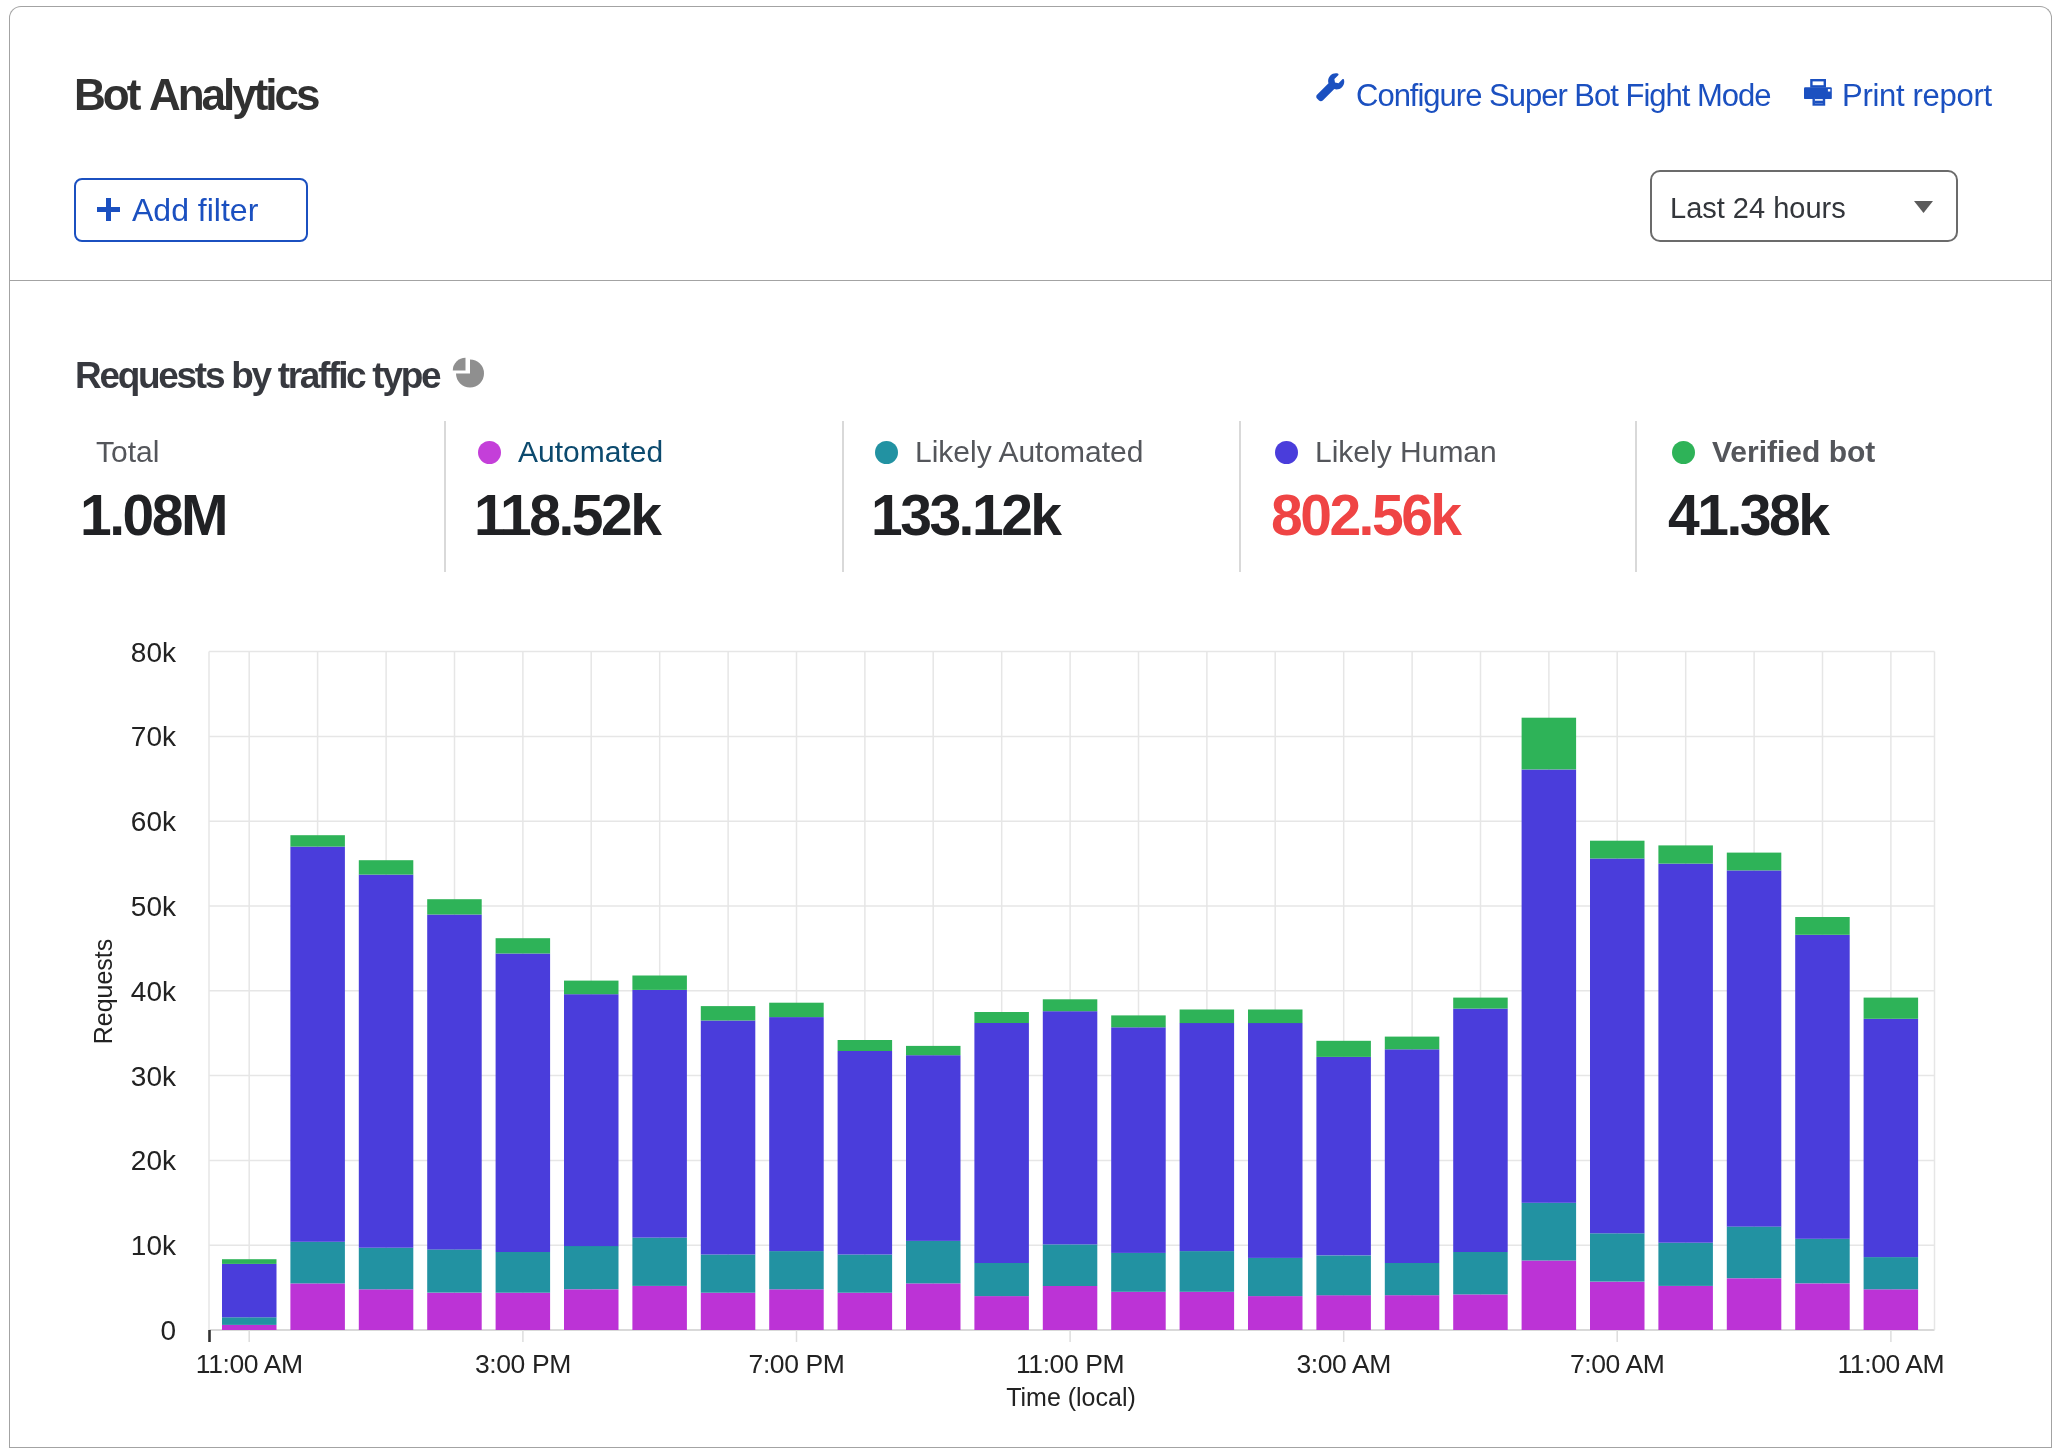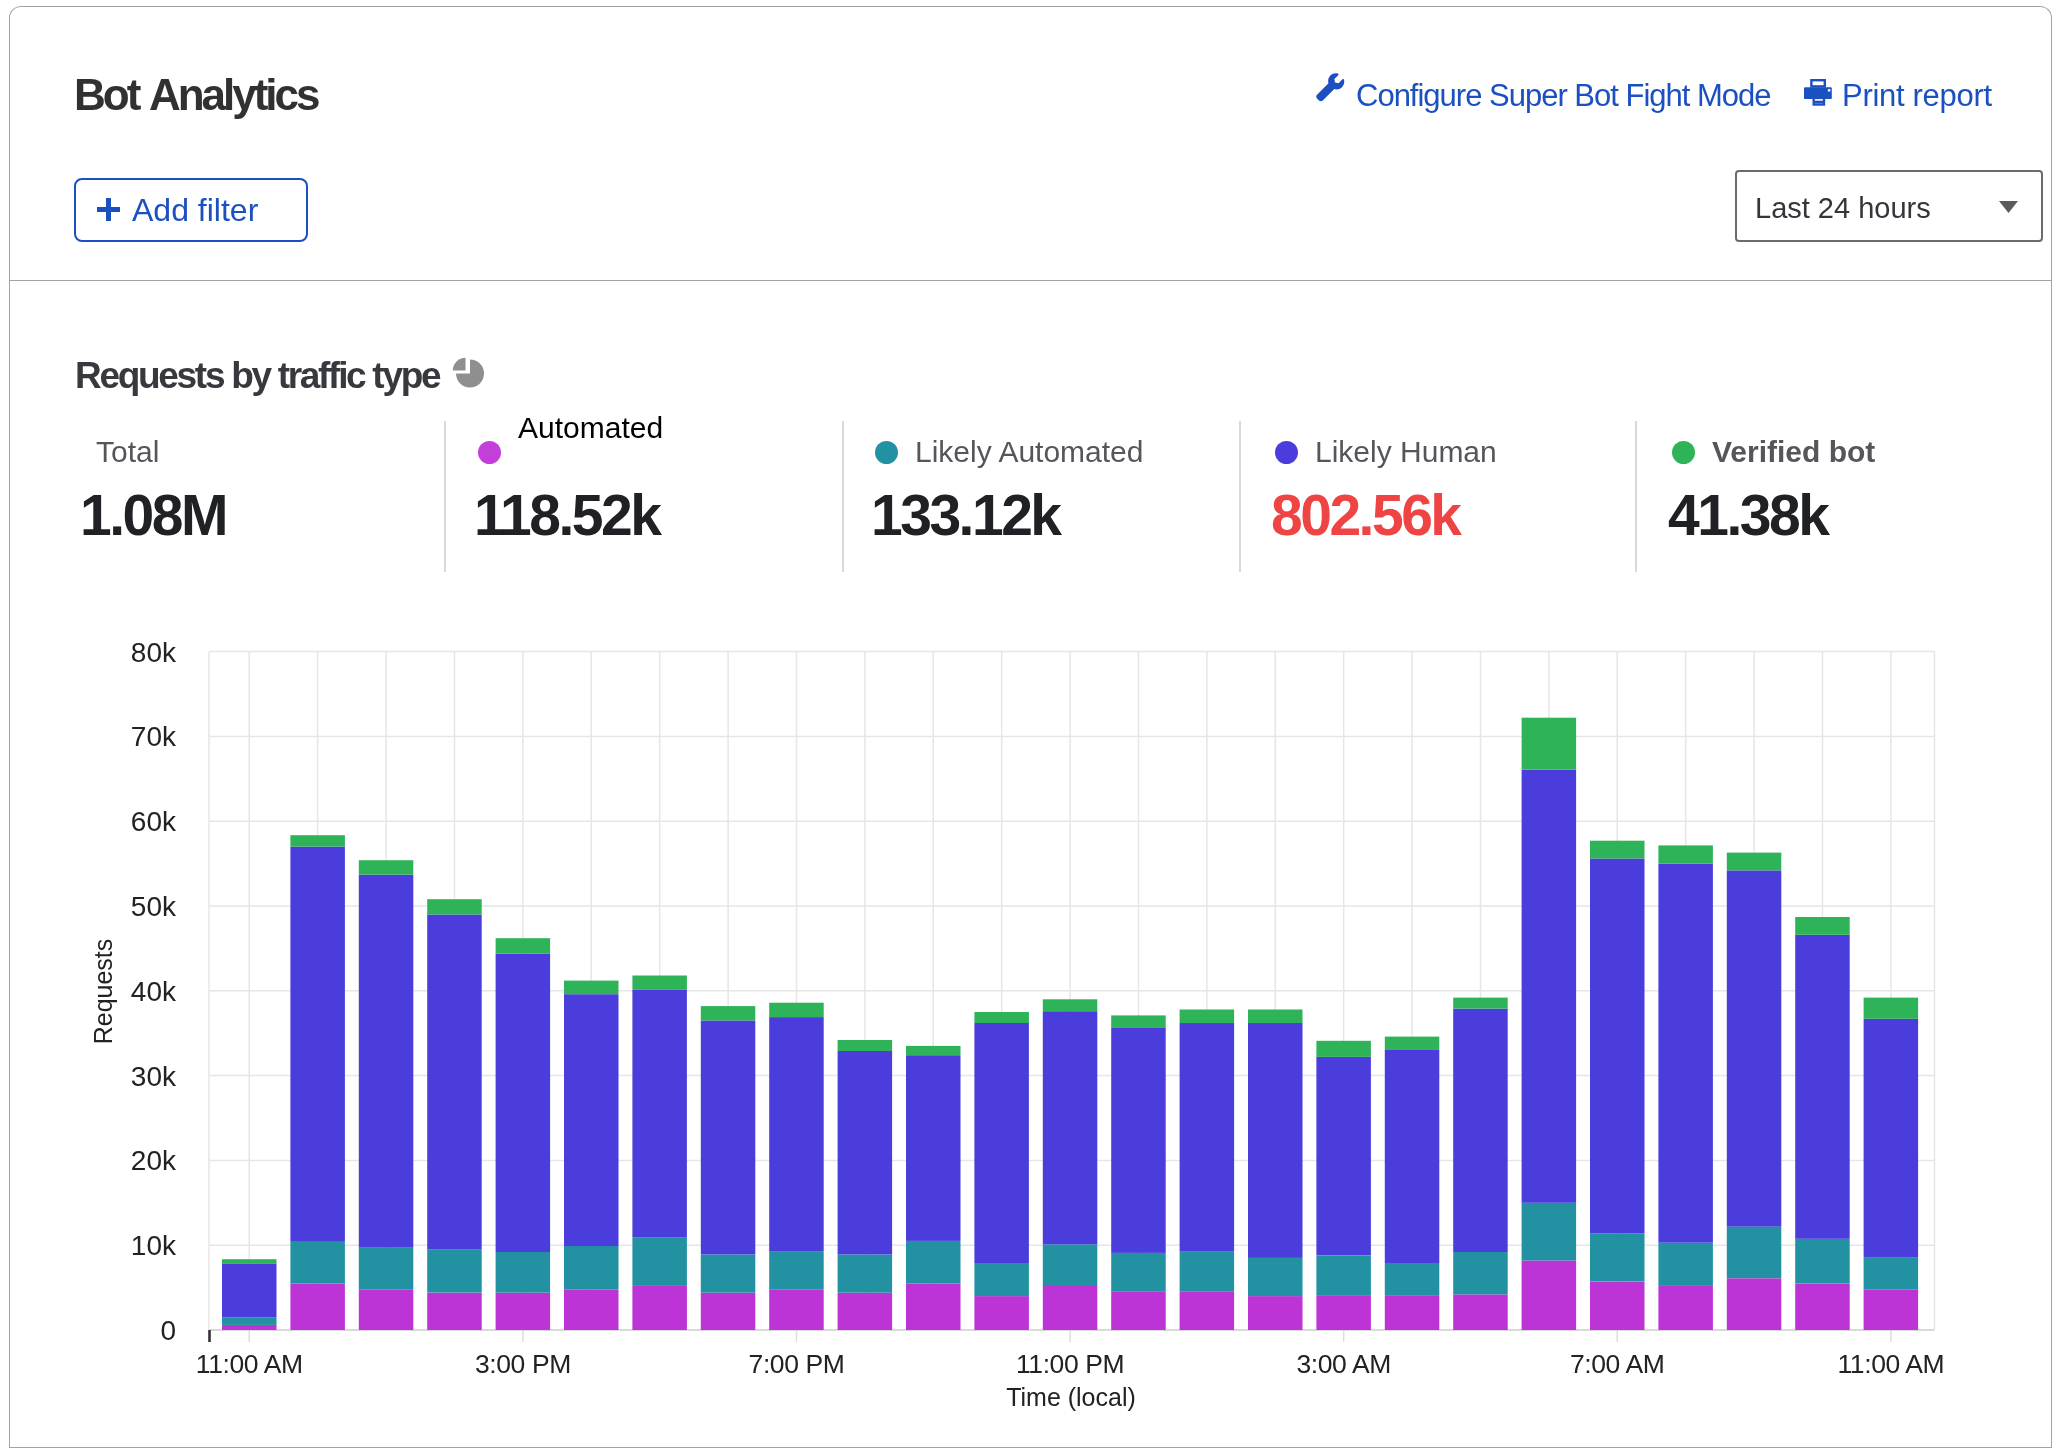--- a/index.html
+++ b/index.html
@@ -30,37 +30,37 @@
 <div class="blue" style="position:absolute;left:1842px;top:79px;font-size:31px;line-height:34px;letter-spacing:-0.3px;">Print report</div>
 
 <div style="position:absolute;left:74px;top:178px;width:234px;height:64px;border:2.5px solid #1b50c0;border-radius:8px;box-sizing:border-box;">
 <svg width="23" height="23" viewBox="0 0 23 23" style="position:absolute;left:21px;top:18px;">
 <rect x="0" y="9" width="23" height="5" fill="#1b50c0"></rect>
 <rect x="9" y="0" width="5" height="23" fill="#1b50c0"></rect>
     </svg>
 <span class="blue" style="position:absolute;left:56px;top:13px;font-size:32px;line-height:34px;white-space:nowrap;">Add filter</span>
 </div>
 
-<div style="position:absolute;left:1735px;top:170px;width:308px;height:72px;border:2px solid #6b6b6b;border-radius:4px;box-sizing:border-box;">
+<div style="position:absolute;left:1650px;top:170px;width:308px;height:72px;border:2px solid #6b6b6b;border-radius:10px;box-sizing:border-box;">
 <span style="position:absolute;left:18px;top:19px;font-size:29px;color:#33363b;line-height:34px;">Last 24 hours</span>
 <svg width="19" height="12" viewBox="0 0 19 12" style="position:absolute;right:23px;top:29px;">
       <path d="M0 0h19L9.5 12z" fill="#5b5b5b"></path>
     </svg>
 </div>
 
 <div style="position:absolute;left:75px;top:356px;font-size:37px;font-weight:bold;color:#37393f;line-height:40px;letter-spacing:-2.3px;">Requests by traffic type</div>
 <svg style="position:absolute;left:452px;top:357px;" width="32" height="32" viewBox="0 0 32 32">
 <path d="M18 16.5 V2.5 A14 14 0 1 1 4 16.5 Z" fill="#8f8f8f"></path>
 <path d="M13.5 13.5 V0.8 A12.7 12.7 0 0 0 0.8 13.5 Z" fill="#8f8f8f"></path>
 </svg>
 
 <div style="position:absolute;left:96px;top:436px;font-size:30px;color:#54565b;line-height:32px;">Total</div>
 <div style="position:absolute;left:80px;top:485px;font-size:57px;font-weight:bold;color:#202124;line-height:60px;letter-spacing:-2.5px;">1.08M</div>
 <div style="position:absolute;left:478px;top:441px;width:23px;height:23px;border-radius:50%;background:#c43fd9;"></div>
-<div style="position:absolute;left:518px;top:412px;font-size:30px;color:#000000;line-height:32px;">Automated</div>
+<div style="position:absolute;left:518px;top:436px;font-size:30px;color:#0c4a6e;line-height:32px;">Automated</div>
 <div style="position:absolute;left:474px;top:485px;font-size:57px;font-weight:bold;color:#202124;line-height:60px;letter-spacing:-2.5px;">118.52k</div>
 <div style="position:absolute;left:875px;top:441px;width:23px;height:23px;border-radius:50%;background:#2292a2;"></div>
 <div style="position:absolute;left:915px;top:436px;font-size:30px;color:#54565b;line-height:32px;">Likely Automated</div>
 <div style="position:absolute;left:871px;top:485px;font-size:57px;font-weight:bold;color:#202124;line-height:60px;letter-spacing:-2.5px;">133.12k</div>
 <div style="position:absolute;left:1275px;top:441px;width:23px;height:23px;border-radius:50%;background:#4a3ddb;"></div>
 <div style="position:absolute;left:1315px;top:436px;font-size:30px;color:#54565b;line-height:32px;">Likely Human</div>
 <div style="position:absolute;left:1271px;top:485px;font-size:57px;font-weight:bold;color:#ef4444;line-height:60px;letter-spacing:-2.5px;">802.56k</div>
 <div style="position:absolute;left:1672px;top:441px;width:23px;height:23px;border-radius:50%;background:#2eb358;"></div>
 <div style="position:absolute;left:1712px;top:436px;font-size:30px;color:#54565b;line-height:32px;font-weight:bold;">Verified bot</div>
 <div style="position:absolute;left:1668px;top:485px;font-size:57px;font-weight:bold;color:#202124;line-height:60px;letter-spacing:-2.5px;">41.38k</div>

